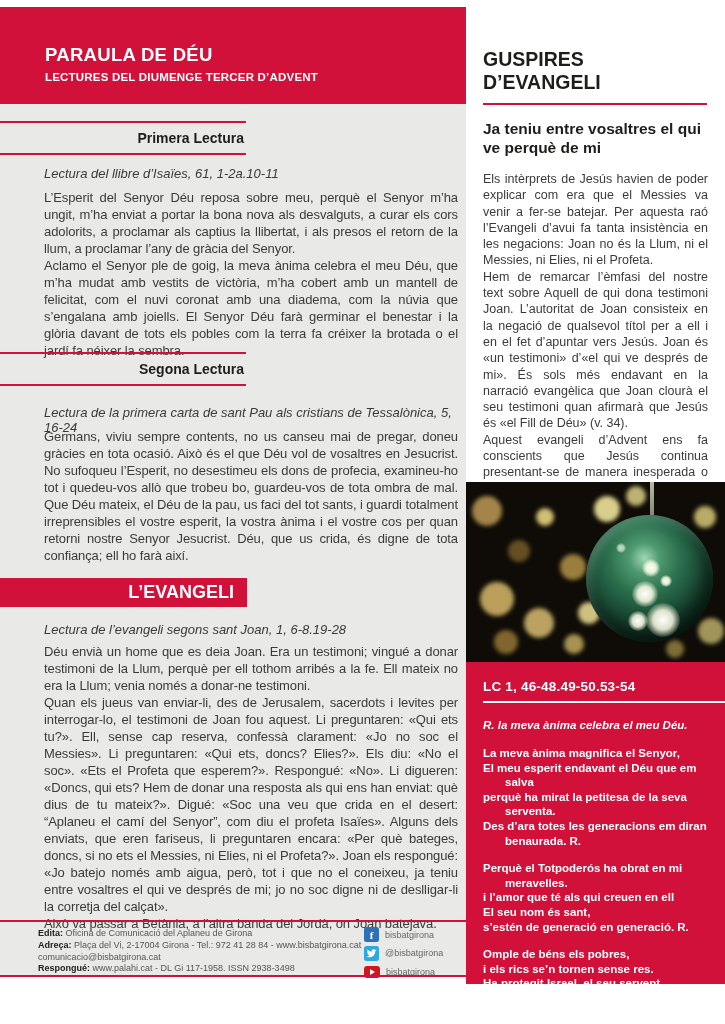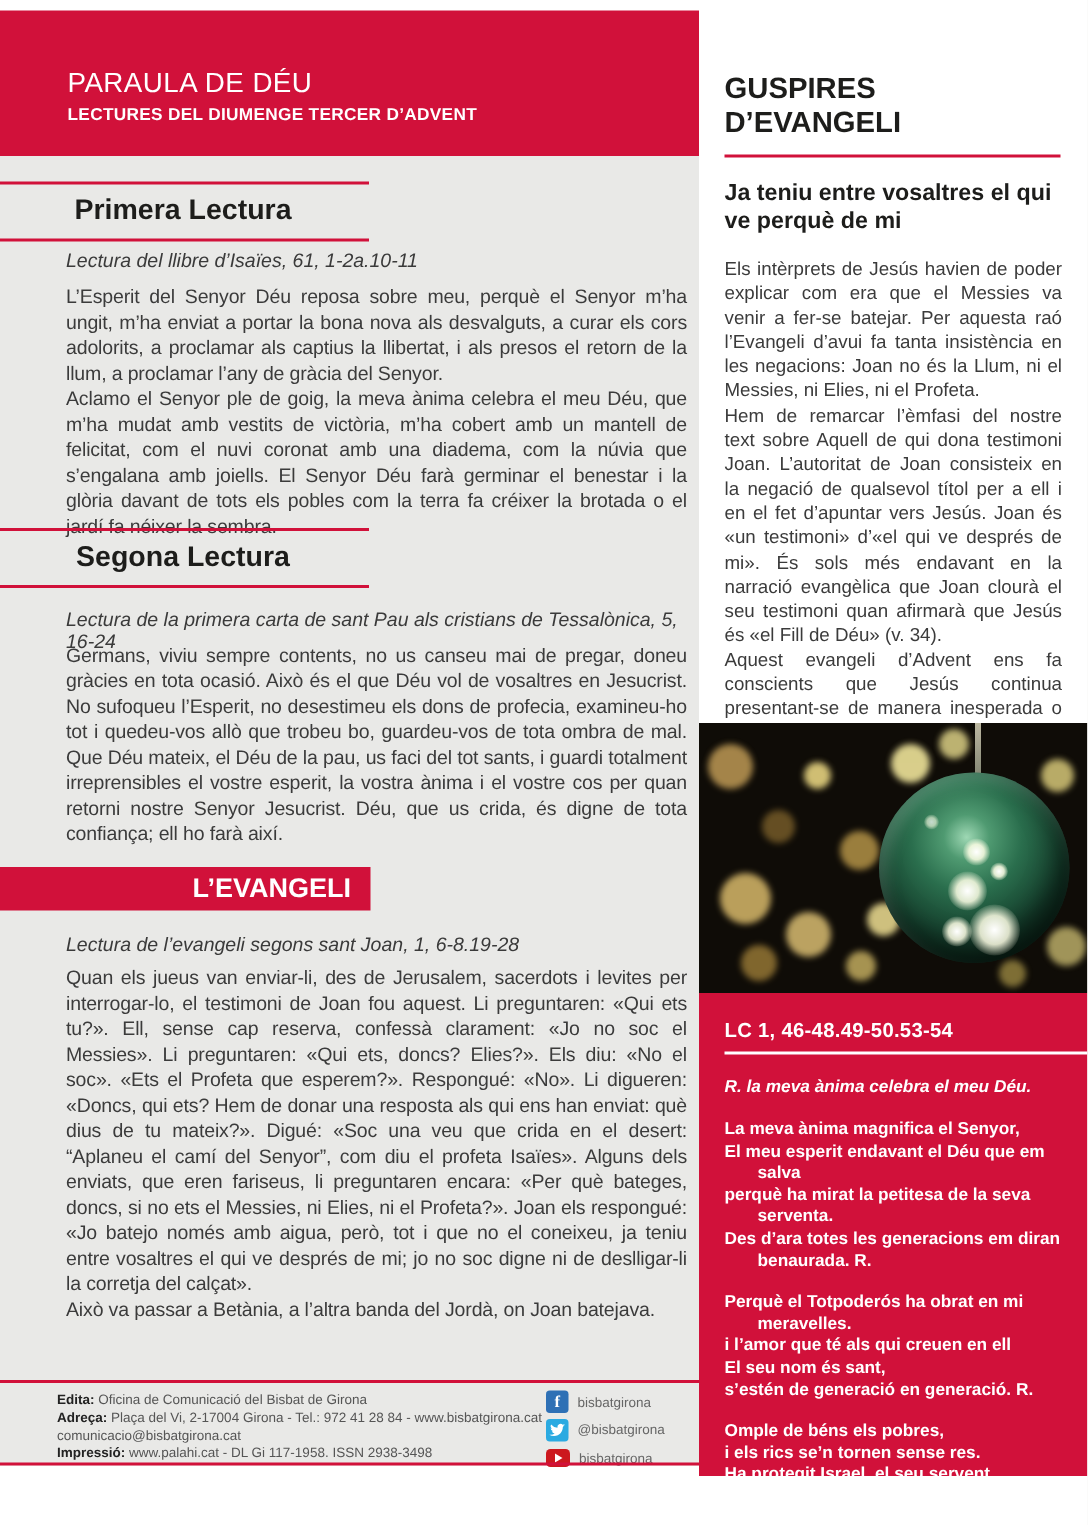--- a/index.html
+++ b/index.html
@@ -9,28 +9,28 @@
     --body:#3b3b3b;
   }
   *{box-sizing:border-box;margin:0;padding:0}
   html,body{background:#ffffff}
   .page{
     position:relative;width:725px;height:1024px;background:#fff;
     font-family:"Liberation Sans","DejaVu Sans",sans-serif;overflow:hidden;
   }
   
   .banner{position:absolute;left:0;top:7px;width:466px;height:97px;background:var(--red)}
-  .banner-title{position:absolute;left:45px;top:37px;color:#fff;font-size:18.5px;font-weight:normal;letter-spacing:.3px;white-space:nowrap}
+  .banner-title{position:absolute;left:45px;top:37px;color:#fff;font-size:18.5px;font-weight:bold;letter-spacing:.3px;white-space:nowrap}
   .banner-subtitle{position:absolute;left:45px;top:64px;color:#fff;font-size:11.5px;font-weight:bold;letter-spacing:.2px;white-space:nowrap}
   
   .left-gray{position:absolute;left:0;top:104px;width:466px;height:873px;background:var(--gray)}
   .reading-heading{
-    position:absolute;left:0;width:246px;padding:7px 2px 7px 0;text-align:center;
+    position:absolute;left:0;width:246px;padding:7px 2px 7px 0;text-align:right;
     border-top:2px solid var(--red);border-bottom:2px solid var(--red);
-    font-size:19px;font-weight:bold;color:var(--ink);
+    font-size:14px;font-weight:bold;color:var(--ink);
   }
   .h-first{top:121px}
   .h-second{top:352px}
   .source{position:absolute;left:44px;width:414px;font-style:italic;font-size:13px;color:#3a3a3a}
   .s1{top:166px}.s2{top:405px}.s3{top:622px}
   .bodytext{position:absolute;left:44px;width:414px;font-size:13px;line-height:17px;color:var(--body);text-align:justify;letter-spacing:-.1px;hyphens:auto}
   .b1{top:189px}.b2{top:428px}.b3{top:643px}
   .bodytext p{margin:0}
   .evangeli-box{
     position:absolute;left:0;top:578px;width:247px;height:29px;background:var(--red);
@@ -99,20 +99,21 @@
 
   <div class="reading-heading h-second">Segona Lectura</div>
   <div class="source s2">Lectura de la primera carta de sant Pau als cristians de Tessalònica, 5, 16-24</div>
   <div class="bodytext b2">
     <p>Germans, viviu sempre contents, no us canseu mai de pregar, doneu gràcies en tota ocasió. Això és el que Déu vol de vosaltres en Jesucrist. No sufoqueu l’Esperit, no desestimeu els dons de profecia, examineu-ho tot i quedeu-vos allò que trobeu bo, guardeu-vos de tota ombra de mal. Que Déu mateix, el Déu de la pau, us faci del tot sants, i guardi totalment irreprensibles el vostre esperit, la vostra ànima i el vostre cos per quan retorni nostre Senyor Jesucrist. Déu, que us crida, és digne de tota confiança; ell ho farà així.</p>
   </div>
 
   <div class="evangeli-box">L’EVANGELI</div>
   <div class="source s3">Lectura de l’evangeli segons sant Joan, 1, 6-8.19-28</div>
   <div class="bodytext b3">
+    <p>Déu envià un home que es deia Joan. Era un testimoni; vingué a donar testimoni de la Llum, perquè per ell tothom arribés a la fe. Ell mateix no era la Llum; venia només a donar-ne testimoni.</p>
     <p>Quan els jueus van enviar-li, des de Jerusalem, sacerdots i levites per interrogar-lo, el testimoni de Joan fou aquest. Li preguntaren: «Qui ets tu?». Ell, sense cap reserva, confessà clarament: «Jo no soc el Messies». Li preguntaren: «Qui ets, doncs? Elies?». Els diu: «No el soc». «Ets el Profeta que esperem?». Respongué: «No». Li digueren: «Doncs, qui ets? Hem de donar una resposta als qui ens han enviat: què dius de tu mateix?». Digué: «Soc una veu que crida en el desert: “Aplaneu el camí del Senyor”, com diu el profeta Isaïes». Alguns dels enviats, que eren fariseus, li preguntaren encara: «Per què bateges, doncs, si no ets el Messies, ni Elies, ni el Profeta?». Joan els respongué: «Jo batejo només amb aigua, però, tot i que no el coneixeu, ja teniu entre vosaltres el qui ve després de mi; jo no soc digne ni de deslligar-li la corretja del calçat».</p>
     <p>Això va passar a Betània, a l’altra banda del Jordà, on Joan batejava.</p>
   </div>
 
   <div class="masthead">
     <div>GUSPIRES</div>
     <div>D’EVANGELI</div>
   </div>
   <div class="mast-rule"></div>
 
@@ -172,29 +173,29 @@
       <div class="vline">i els rics se’n tornen sense res.</div>
       <div class="vline">Ha protegit Israel, el seu servent,</div>
       <div class="vline">s’ha recordat del seu amor. R.</div>
     </div>
   </div>
 
   <div class="footer-rule fr-top"></div>
   <div class="footer-text">
     <div class="line">
       <b>Edita:</b>
-      <span>Oficina de Comunicació del Bisbat de Girona</span>
+      <span>Oficina de Comunicació del Aplaneu de Girona</span>
     </div>
     <div class="line">
       <b>Adreça:</b>
       <span>Plaça del Vi, 2-17004 Girona - Tel.: 972 41 28 84 - www.bisbatgirona.cat</span>
     </div>
     <div class="line">comunicacio@bisbatgirona.cat</div>
     <div class="line">
-      <b>Impressió:</b>
+      <b>Respongué:</b>
       <span>www.palahi.cat - DL Gi 117-1958.  ISSN 2938-3498</span>
     </div>
   </div>
   <div class="social">
     <div class="social-row">
       <span class="sicon fb">f</span>
       <span class="handle">bisbatgirona</span>
     </div>
     <div class="social-row">
       <span class="sicon tw">

